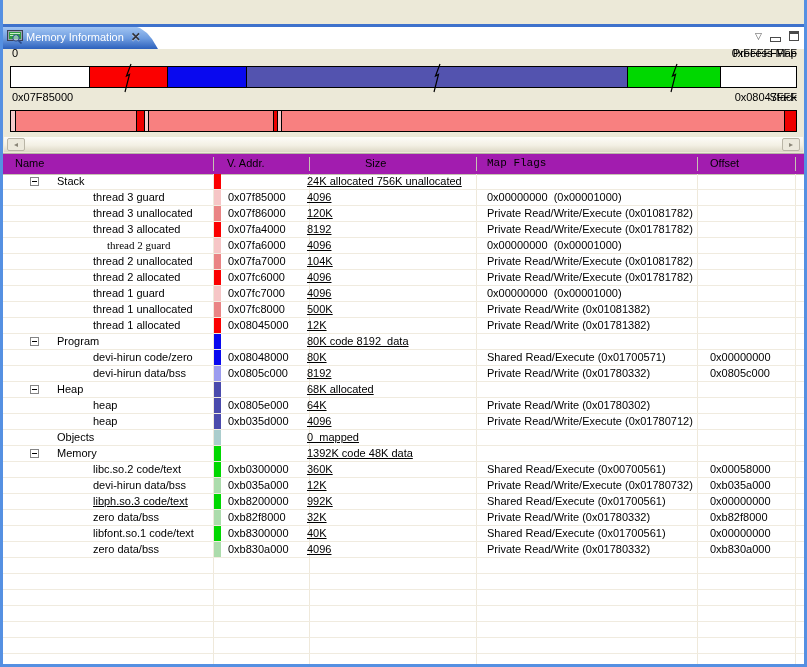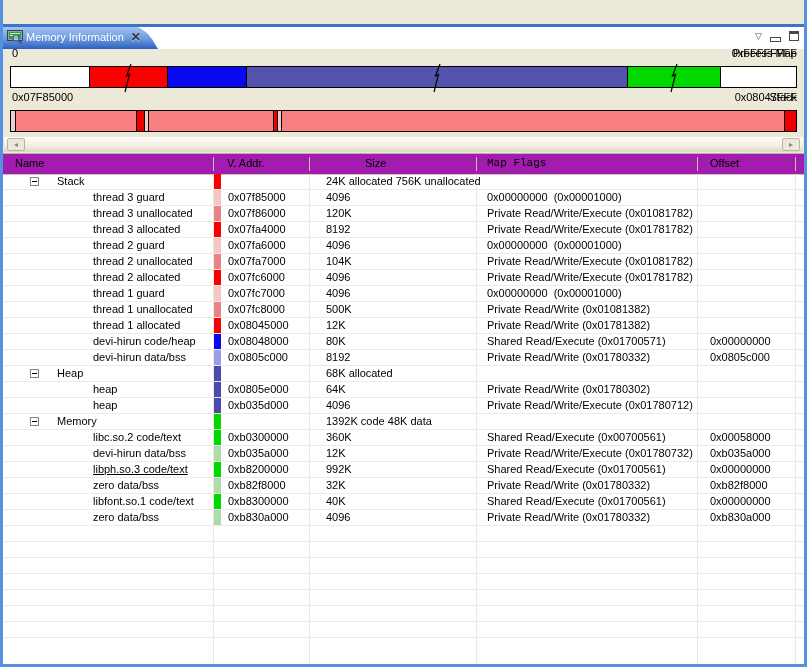--- a/index.html
+++ b/index.html
@@ -48,21 +48,21 @@
   .table{position:absolute;left:0;right:0;top:153px;bottom:0;background:#fff;overflow:hidden;
          border-top:1px solid #b8b4a4;}
   .thead{position:absolute;left:0;right:0;top:0;height:20px;background:#a21caf;
          border-bottom:1px solid #c6c2b2;}
   .thead .hlabel{position:absolute;top:0;line-height:19px;}
   .hsep{position:absolute;top:3px;height:14px;width:1px;background:#c6c2b2;}
   .vline{position:absolute;top:20px;bottom:0;width:1px;background:#efe9db;}
   .tbody{position:absolute;left:0;right:0;top:20px;bottom:0;}
   .trow{position:relative;height:16px;box-sizing:border-box;border-bottom:1px solid #f0ebdf;}
   .trow span{position:absolute;top:0;line-height:15px;white-space:pre;}
-  .c-name1{left:54px;} .c-vaddr{left:225px;} .c-size{left:323px;}
+  .c-name1{left:54px;} .c-vaddr{left:225px;} .c-size{left:304px;text-decoration:underline;}
   .c-flags{left:484px;} .c-offset{left:707px;}
   .chip{position:absolute;left:211px;top:0;width:7px;height:15px;}
   .expander{position:absolute;left:27px;top:3px;width:9px;height:9px;background:#fff;
             border:1px solid #848484;box-sizing:border-box;display:none;}
   .expander i{position:absolute;left:1px;top:3px;width:5px;height:1px;background:#000;}
 </style>
 </head>
 <body>
 
 <div id="stage">
@@ -190,21 +190,21 @@
 
     <span class="c-name1" style="left: 90px;">thread 3 allocated</span>
     <div class="chip" style="background: rgb(251, 0, 0);"></div>
     <span class="c-vaddr">0x07fa4000</span>
     <span class="c-size">8192</span>
     <span class="c-flags">Private Read/Write/Execute (0x01781782)</span>
     <span class="c-offset"></span>
   </div>
           <div class="trow">
 
-    <span class="c-name1" style="left: 90px;">thread 2 guard</span>
+    <span class="c-name1" style="left: 104px; font-family: Liberation Serif, serif;">thread 2 guard</span>
     <div class="chip" style="background: rgb(246, 198, 198);"></div>
     <span class="c-vaddr">0x07fa6000</span>
     <span class="c-size">4096</span>
     <span class="c-flags">0x00000000  (0x00001000)</span>
     <span class="c-offset"></span>
   </div>
           <div class="trow">
 
     <span class="c-name1" style="left: 90px;">thread 2 unallocated</span>
     <div class="chip" style="background: rgb(234, 132, 132);"></div>
@@ -243,22 +243,33 @@
           <div class="trow">
 
     <span class="c-name1" style="left: 90px;">thread 1 allocated</span>
     <div class="chip" style="background: rgb(251, 0, 0);"></div>
     <span class="c-vaddr">0x08045000</span>
     <span class="c-size">12K</span>
     <span class="c-flags">Private Read/Write (0x01781382)</span>
     <span class="c-offset"></span>
   </div>
           <div class="trow">
-
-    <span class="c-name1" style="left: 90px;">devi-hirun code/heap</span>
+    <div class="expander" style="display: block;">
+              <i></i>
+            </div>
+    <span class="c-name1" style="left: 54px;">Program</span>
+    <div class="chip" style="background: rgb(9, 9, 239);"></div>
+    <span class="c-vaddr"></span>
+    <span class="c-size">80K code 8192  data</span>
+    <span class="c-flags"></span>
+    <span class="c-offset"></span>
+  </div>
+          <div class="trow">
+
+    <span class="c-name1" style="left: 90px;">devi-hirun code/zero</span>
     <div class="chip" style="background: rgb(9, 9, 239);"></div>
     <span class="c-vaddr">0x08048000</span>
     <span class="c-size">80K</span>
     <span class="c-flags">Shared Read/Execute (0x01700571)</span>
     <span class="c-offset">0x00000000</span>
   </div>
           <div class="trow">
 
     <span class="c-name1" style="left: 90px;">devi-hirun data/bss</span>
     <div class="chip" style="background: rgb(156, 156, 239);"></div>
@@ -290,20 +301,29 @@
           <div class="trow">
 
     <span class="c-name1" style="left: 90px;">heap</span>
     <div class="chip" style="background: rgb(74, 74, 172);"></div>
     <span class="c-vaddr">0xb035d000</span>
     <span class="c-size">4096</span>
     <span class="c-flags">Private Read/Write/Execute (0x01780712)</span>
     <span class="c-offset"></span>
   </div>
           <div class="trow">
+
+    <span class="c-name1" style="left: 54px;">Objects</span>
+    <div class="chip" style="background: rgb(171, 205, 205);"></div>
+    <span class="c-vaddr"></span>
+    <span class="c-size">0  mapped</span>
+    <span class="c-flags"></span>
+    <span class="c-offset"></span>
+  </div>
+          <div class="trow">
     <div class="expander" style="display: block;">
               <i></i>
             </div>
     <span class="c-name1" style="left: 54px;">Memory</span>
     <div class="chip" style="background: rgb(0, 216, 0);"></div>
     <span class="c-vaddr"></span>
     <span class="c-size">1392K code 48K data</span>
     <span class="c-flags"></span>
     <span class="c-offset"></span>
   </div>

